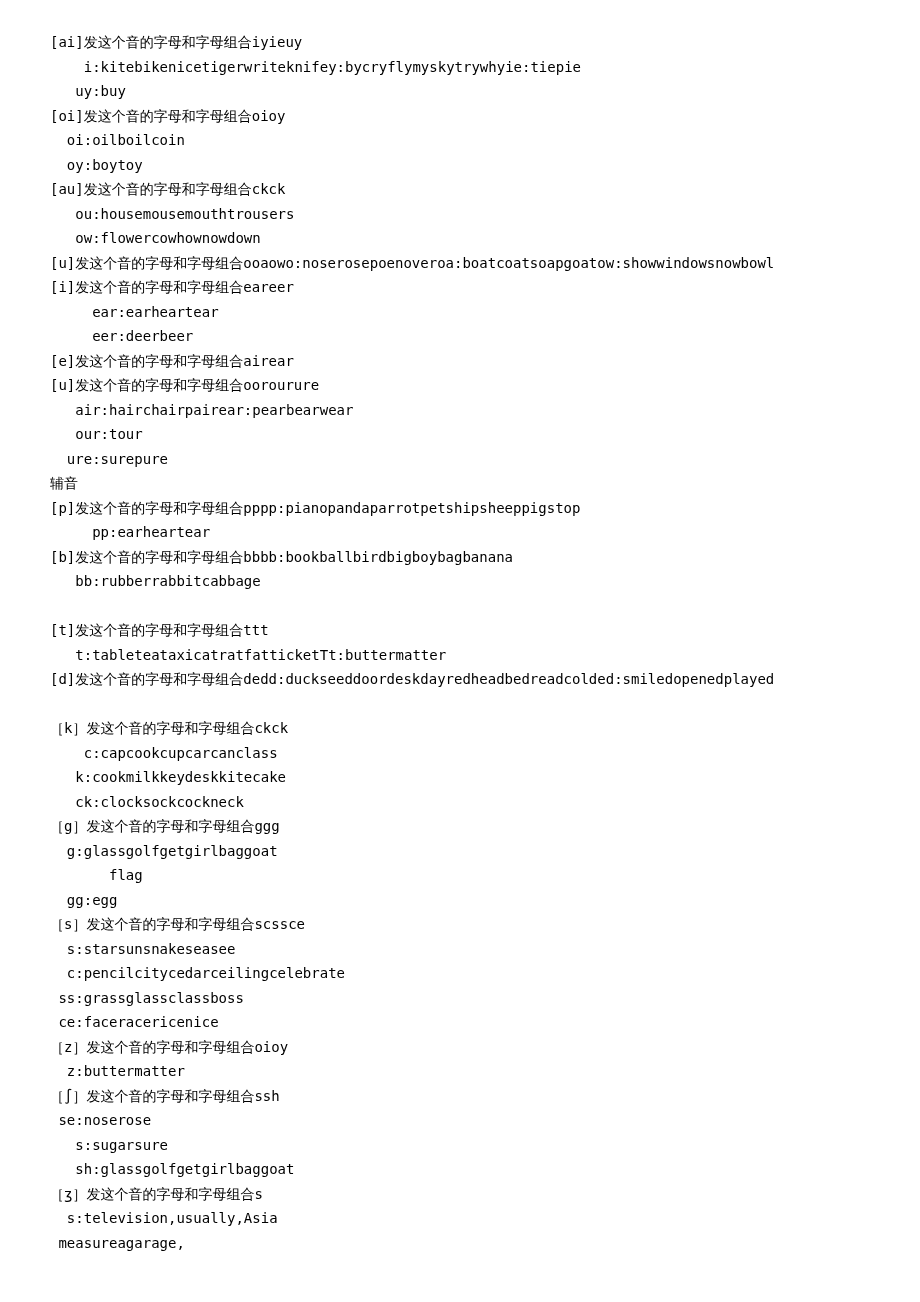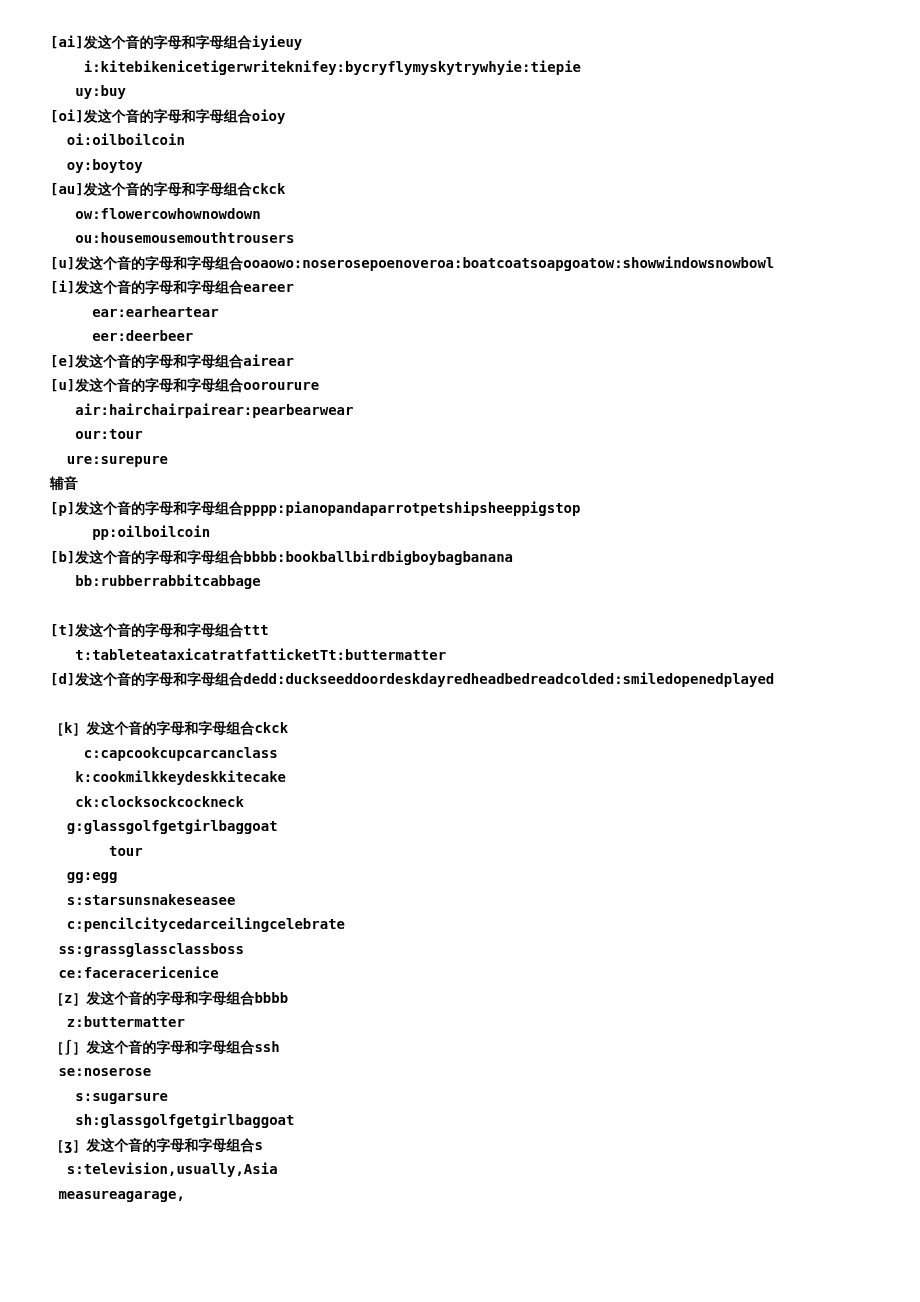--- a/index.html
+++ b/index.html
@@ -7,67 +7,68 @@
     font-size: 14px;
     line-height: 1.75;
     color: #000;
     background: #fff;
     margin: 0;
     padding: 30px 50px;
     width: 820px;
   }
   .line {
     white-space: pre;
-    font-weight: bold;
   }
 </style>
 </head>
 <body>
 
 <div id="doc">
     <div class="line">[ai]发这个音的字母和字母组合iyieuy</div>
     <div class="line">    i:kitebikenicetigerwriteknifey:bycryflymyskytrywhyie:tiepie</div>
     <div class="line">   uy:buy</div>
     <div class="line">[oi]发这个音的字母和字母组合oioy</div>
     <div class="line">  oi:oilboilcoin</div>
     <div class="line">  oy:boytoy</div>
     <div class="line">[au]发这个音的字母和字母组合ckck</div>
+    <div class="line">   ou:housemousemou​thtrousers</div>
     <div class="line">   ow:flowercowhownowdown</div>
-    <div class="line">   ou:housemousemou​thtrousers</div>
     <div class="line">[u]发这个音的字母和字母组合ooaowo:noserosepoenoveroa:boatcoatsoapgoatow:showwindowsnowbowl</div>
     <div class="line">[i]发这个音的字母和字母组合eareer</div>
     <div class="line">     ear:earheartear</div>
     <div class="line">     eer:deerbeer</div>
     <div class="line">[e]发这个音的字母和字母组合airear</div>
     <div class="line">[u]发这个音的字母和字母组合oorourure</div>
     <div class="line">   air:hairchairpairear:pearbearwear</div>
     <div class="line">   our:tour</div>
     <div class="line">  ure:surepure</div>
     <div class="line">辅音</div>
     <div class="line">[p]发这个音的字母和字母组合pppp:pianopandaparrotpetshipsheeppigstop</div>
-    <div class="line">     pp:oilboilcoin</div>
+    <div class="line">     pp:earheartear</div>
     <div class="line">[b]发这个音的字母和字母组合bbbb:bookballbirdbigboybagbanana</div>
     <div class="line">   bb:rubberrabbitcabbage</div>
     <div class="line">&nbsp;</div>
     <div class="line">[t]发这个音的字母和字母组合ttt</div>
     <div class="line">   t:tableteataxicatratfatticketTt:buttermatter</div>
     <div class="line">[d]发这个音的字母和字母组合dedd:duckseeddoordeskdayredheadbedreadcolded:smiledopenedplayed</div>
     <div class="line">&nbsp;</div>
     <div class="line">［k］发这个音的字母和字母组合ckck</div>
     <div class="line">    c:capcookcupcarcanclass</div>
     <div class="line">   k:cookmilkkeydeskkitecake</div>
     <div class="line">   ck:clocksockcockneck</div>
+    <div class="line">［g］发这个音的字母和字母组合ggg</div>
     <div class="line">  g:glassgolfgetgirlbaggoat</div>
-    <div class="line">       tour</div>
+    <div class="line">       flag</div>
     <div class="line">  gg:egg</div>
+    <div class="line">［s］发这个音的字母和字母组合scssce</div>
     <div class="line">  s:starsunsnakeseasee</div>
     <div class="line">  c:pencilcitycedarceilingcelebrate</div>
     <div class="line"> ss:grassglassclassboss</div>
     <div class="line"> ce:faceracericenice</div>
-    <div class="line">［z］发这个音的字母和字母组合bbbb</div>
+    <div class="line">［z］发这个音的字母和字母组合oioy</div>
     <div class="line">  z:buttermatter</div>
     <div class="line">［∫］发这个音的字母和字母组合ssh</div>
     <div class="line"> se:noserose</div>
     <div class="line">   s:sugarsure</div>
     <div class="line">   sh:glassgolfgetgirlbaggoat</div>
     <div class="line">［ʒ］发这个音的字母和字母组合s</div>
     <div class="line">  s:television,usually,Asia</div>
     <div class="line"> measureagarage,</div>
   </div>
 

